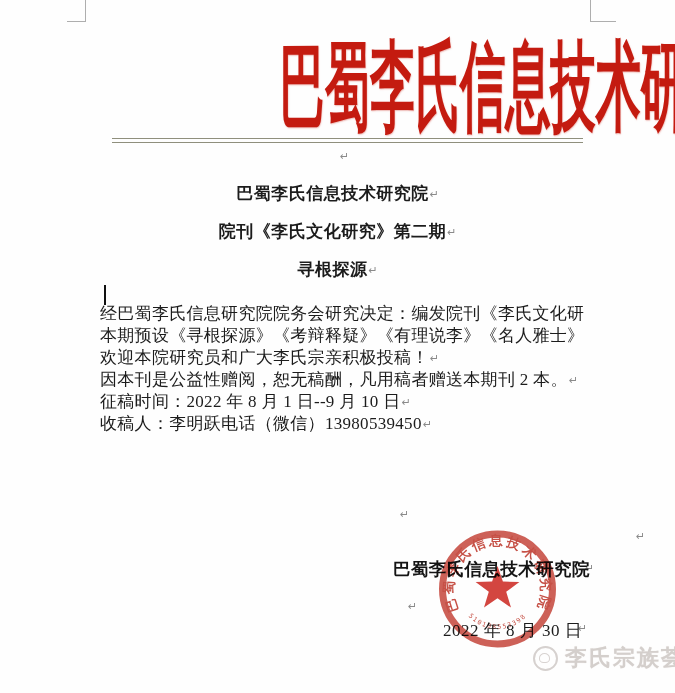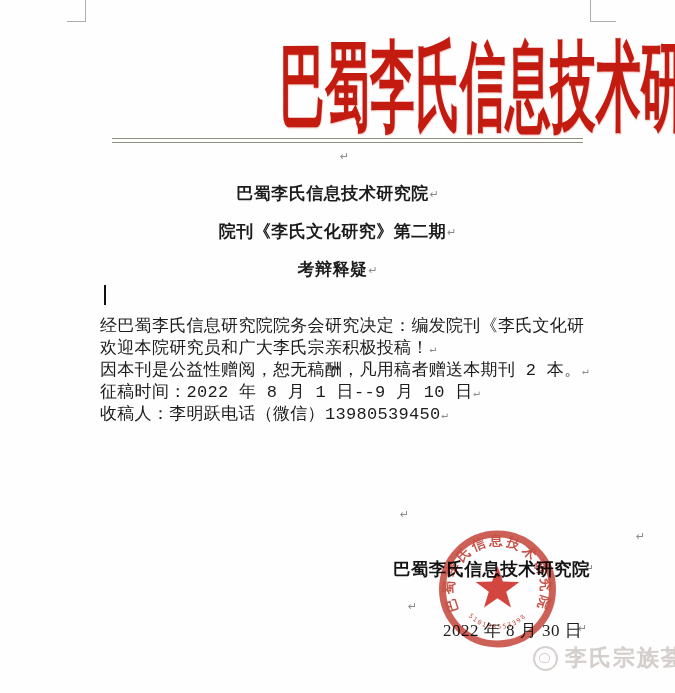--- a/index.html
+++ b/index.html
@@ -35,22 +35,22 @@
   .h1{top:184px;} .h2{top:222px;} .h3{top:260px;}
 
   
   .pmark{color:#8a8a8a;font-size:11px;font-weight:normal;letter-spacing:0;
          display:inline-block;transform:translateY(-1px);padding-left:1px;}
   .pmark-abs{position:absolute;font-size:11px;color:#8a8a8a;}
 
   .cursor{position:absolute;left:104px;top:285px;width:2px;height:20px;background:#111;}
 
   
-  .bodytext{position:absolute;left:63px;top:316px;width:560px;
-            font-family:Liberation Mono, monospace;
+  .bodytext{position:absolute;left:63px;top:303px;width:560px;
+            font-family:Liberation Serif, serif;
             font-size:17px;line-height:22px;color:#1c1c1c;
             letter-spacing:0.3px;white-space:nowrap;}
   .bodytext .line{height:22px;}
   .bodytext .indent{padding-left:37px;}
 
   
   .signature{position:absolute;left:393px;top:557px;font-weight:bold;
              font-size:17.5px;color:#141414;letter-spacing:0.4px;white-space:nowrap;}
   .docdate{position:absolute;left:443px;top:619px;font-size:17px;color:#1c1c1c;
            font-family:"Liberation Serif","DejaVu Serif",serif;letter-spacing:0.5px;white-space:nowrap;}
@@ -79,26 +79,27 @@
   <div class="crop crop-tr-h"></div>
 
   <div class="banner">
     <span class="txt">巴蜀李氏信息技术研究院</span>
   </div>
   <div class="rule"></div>
   <span class="pmark-abs" style="left:340px;top:150px;">↵</span>
 
   <div class="heading h1"><span>巴蜀李氏信息技术研究院</span><span class="pmark">↵</span></div>
   <div class="heading h2"><span>院刊《李氏文化研究》第二期</span><span class="pmark">↵</span></div>
-  <div class="heading h3"><span>考辩释疑</span><span class="pmark">↵</span></div>
+  <div class="heading h3"><span>寻根探源</span><span class="pmark">↵</span></div>
 
   <div class="cursor"></div>
 
   <div class="bodytext">
     <div class="line indent"><span>经巴蜀李氏信息研究院院务会研究决定：编发院刊《李氏文化研</span></div>
+    <div class="line indent"><span>本期预设《寻根探源》《考辩释疑》《有理说李》《名人雅士》</span></div>
     <div class="line indent"><span>欢迎本院研究员和广大李氏宗亲积极投稿！</span><span class="pmark">↵</span></div>
     <div class="line indent"><span>因本刊是公益性赠阅，恕无稿酬，凡用稿者赠送本期刊 2 本。</span><span class="pmark">↵</span></div>
     <div class="line indent"><span>征稿时间：2022 年 8 月 1 日--9 月 10 日</span><span class="pmark">↵</span></div>
     <div class="line indent"><span>收稿人：李明跃电话（微信）13980539450</span><span class="pmark">↵</span></div>
   </div>
 
   <span class="pmark-abs" style="left:400px;top:508px;">↵</span>
   <span class="pmark-abs" style="left:636px;top:530px;">↵</span>
   <span class="pmark-abs" style="left:408px;top:600px;">↵</span>
   <span class="pmark-abs" style="left:585px;top:562px;">↵</span>

